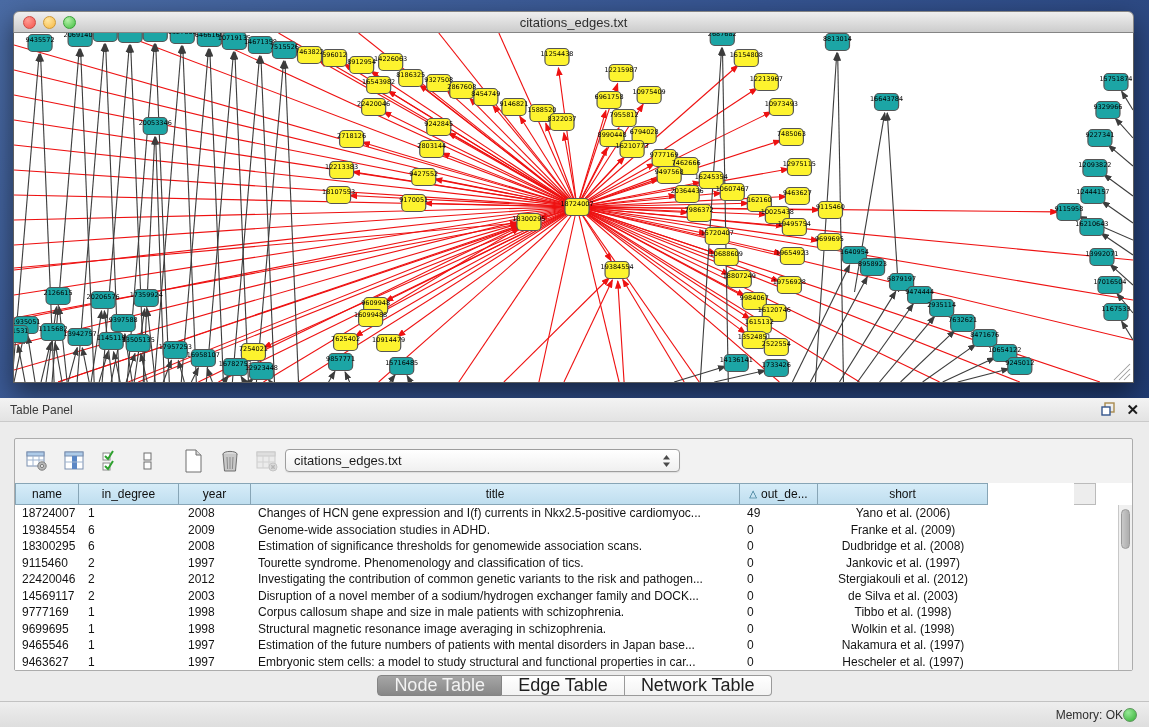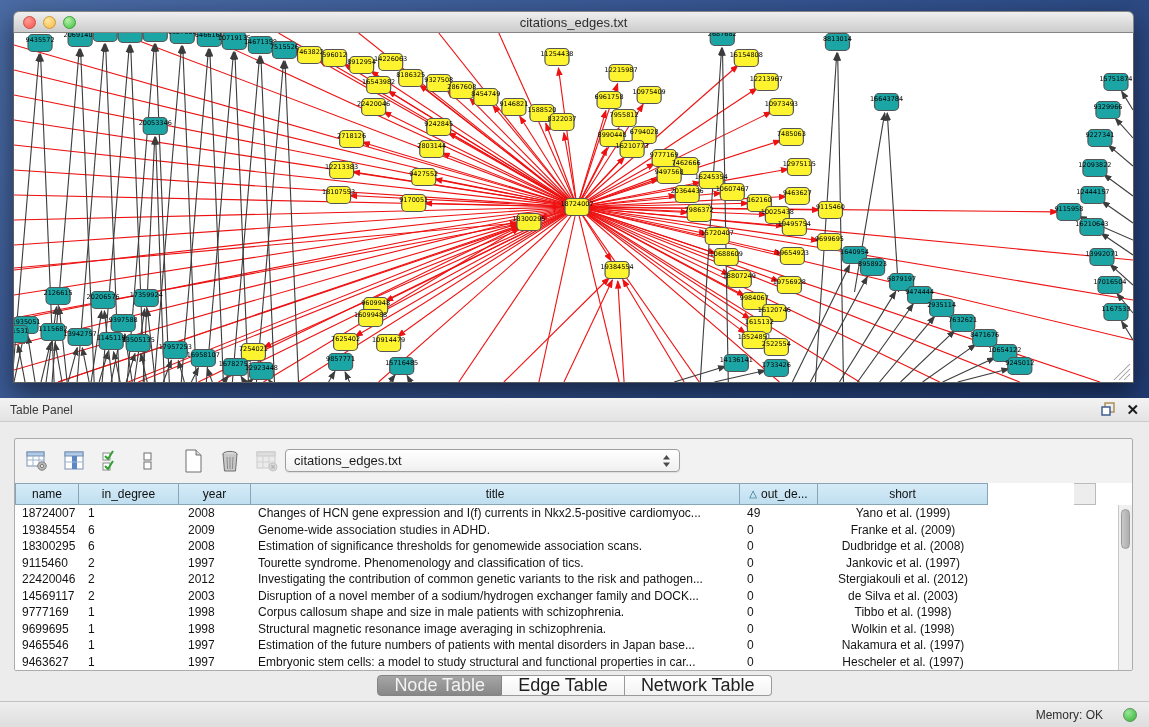--- a/index.html
+++ b/index.html
@@ -63,21 +63,21 @@
 
   .tabs { position:absolute; left:0; right:0; top:277px; height:24px; display:flex; justify-content:center; }
   .seg { height:21px; line-height:19px; padding:0 16px; font-size:18px; border:1px solid #9A9A9A; border-left:none;
          background:linear-gradient(#FFFFFF,#F3F3F3); color:#1E1E1E; }
   .seg.first { border-left:1px solid #9A9A9A; border-radius:4px 0 0 4px; }
   .seg.last  { border-radius:0 4px 4px 0; }
   .seg.selected { background:linear-gradient(#A6A6A6,#878787); color:#F3F3F3; border-color:#848484; }
 
   .statusbar { position:absolute; left:0; bottom:0; width:100%; height:26px;
                background:linear-gradient(#EEEEEE,#DEDEDE); border-top:1px solid #C2C2C2;
-               display:flex; align-items:center; justify-content:flex-end; gap:20px; padding-right:12px;
+               display:flex; align-items:center; justify-content:flex-end; gap:0; padding-right:12px;
                font-size:12px; color:#2F2F2F; }
   .memdot { width:14px; height:14px; border-radius:50%;
             background:radial-gradient(circle at 35% 30%, #96E896,#35B135); border:1px solid #5C955C; }
 </style>
 </head>
 <body>
 
 <div class="desktop">
   <div class="net-window">
     <div class="titlebar">
@@ -874,21 +874,21 @@
           </div>
         <div class="hcell filler c7"></div>
       </div>
       <div class="tbody" id="table-body">
           <div class="trow">
             <div class="cell c0">18724007</div>
             <div class="cell c1">1</div>
             <div class="cell c2">2008</div>
             <div class="cell c3">Changes of HCN gene expression and I(f) currents in Nkx2.5-positive cardiomyoc...</div>
             <div class="cell c4">49</div>
-            <div class="cell c5">Yano et al. (1999)</div>
+            <div class="cell c5">Yano et al. (2006)</div>
             <div class="cell c6">5.3E-5</div>
           </div>
           <div class="trow">
             <div class="cell c0">19384554</div>
             <div class="cell c1">6</div>
             <div class="cell c2">2009</div>
             <div class="cell c3">Genome-wide association studies in ADHD.</div>
             <div class="cell c4">0</div>
             <div class="cell c5">Franke et al. (2009)</div>
             <div class="cell c6">5.6E-7</div>

